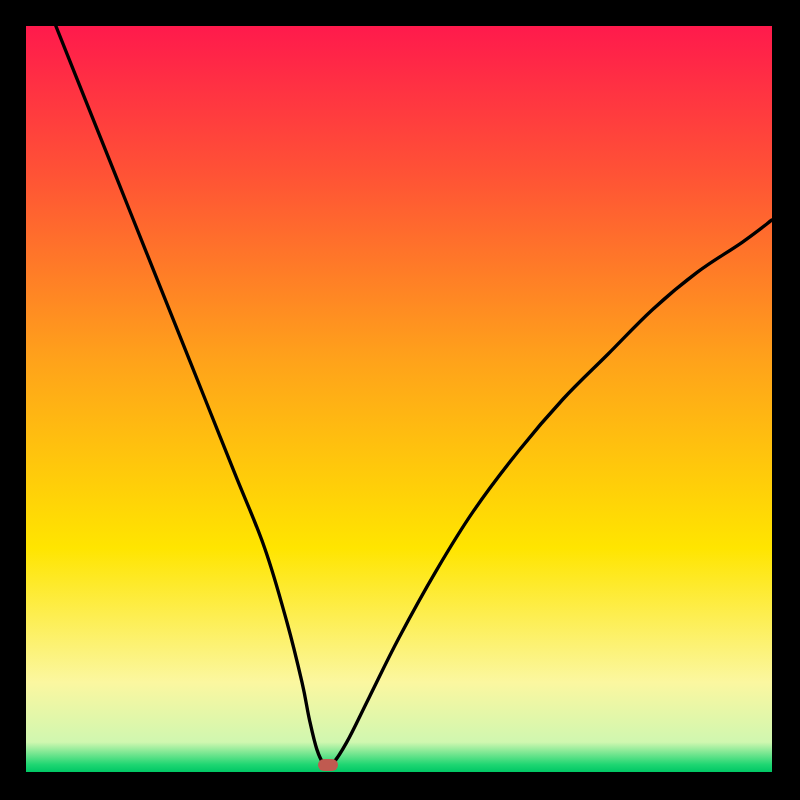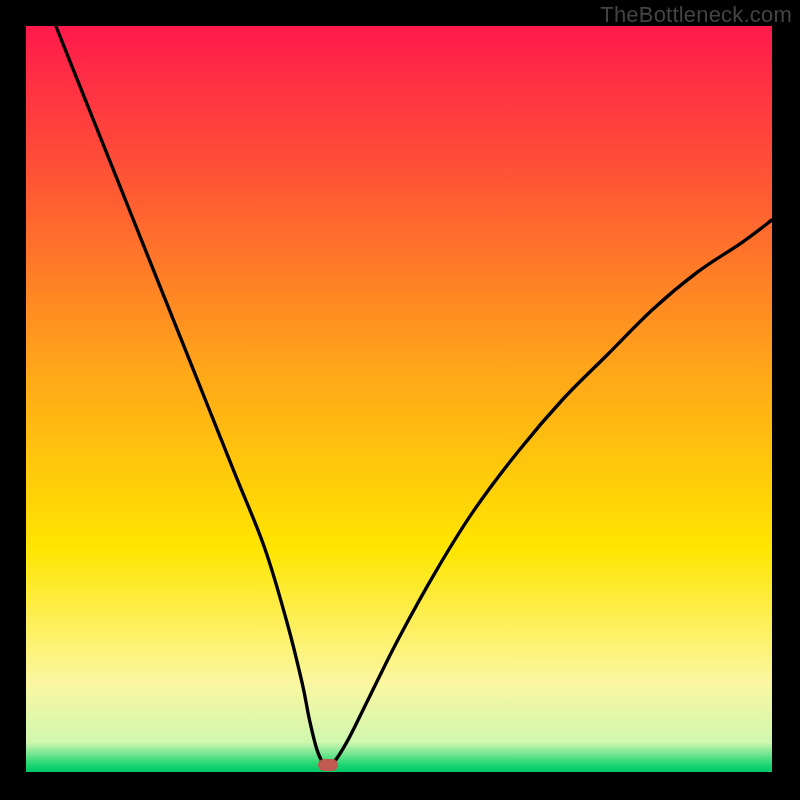--- a/index.html
+++ b/index.html
@@ -79,15 +79,14 @@
     </svg>
 
     <svg class="curve-layer" viewBox="0 0 100 100" preserveAspectRatio="none">
       <path id="curvePath" fill="none" stroke="#000000" stroke-width="0.45" stroke-linecap="round" stroke-linejoin="round" d="M 4 0 C 4.72 1.7999999999999998, 6.5600000000000005 6.4, 8 10 C 9.44 13.6, 10.56 16.4, 12 20 C 13.44 23.6, 14.56 26.4, 16 30 C 17.44 33.6, 18.56 36.4, 20 40 C 21.44 43.6, 22.56 46.4, 24 50 C 25.44 53.6, 26.56 56.4, 28 60 C 29.44 63.6, 30.74 66.4, 32 70 C 33.26 73.6, 34.1 76.76, 35 80 C 35.9 83.24, 36.46 85.66, 37 88 C 37.54 90.34, 37.64 91.38, 38 93 C 38.36 94.62, 38.64 95.92, 39 97 C 39.36 98.08, 39.64 98.64, 40 99 C 40.36 99.36, 40.46 99.54, 41 99 C 41.54 98.46, 42.1 97.62, 43 96 C 43.9 94.38, 44.74 92.52, 46 90 C 47.26 87.48, 48.38 85.06, 50 82 C 51.62 78.94, 53.2 76.06, 55 73 C 56.8 69.94, 58.02 67.88, 60 65 C 61.98 62.12, 63.84 59.7, 66 57 C 68.16 54.3, 69.84 52.34, 72 50 C 74.16 47.66, 75.84 46.16, 78 44 C 80.16 41.84, 81.84 39.98, 84 38 C 86.16 36.02, 87.84 34.62, 90 33 C 92.16 31.38, 94.2 30.26, 96 29 C 97.8 27.74, 99.28 26.54, 100 26"></path>
     </svg>
 
     <div id="marker" class="marker" style="left: 40.5%; top: 99.1%; background: rgb(192, 90, 80);"></div>
 
   </div>
 
-  <div class="watermark">TheBottleneck.com</div>
 
 </div>
 
 </body></html>

